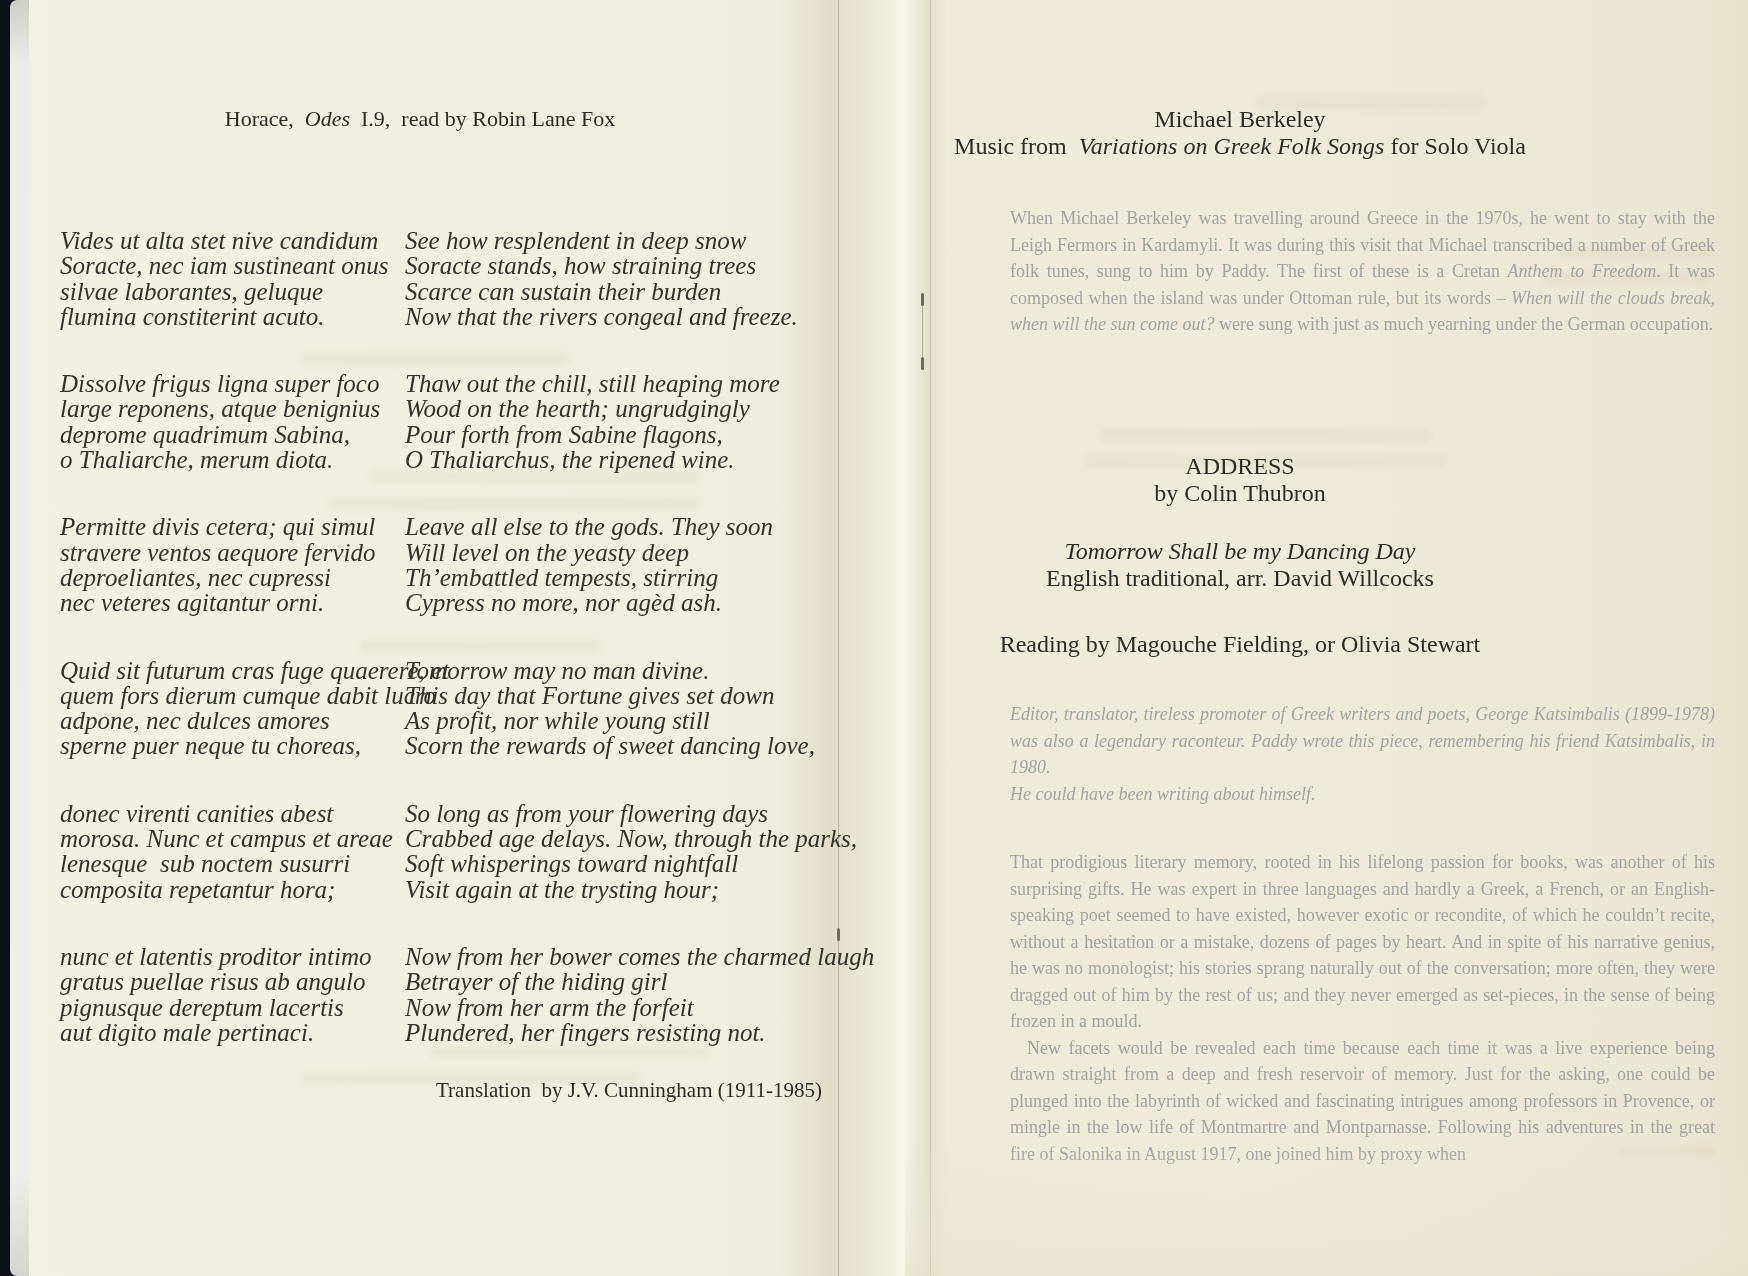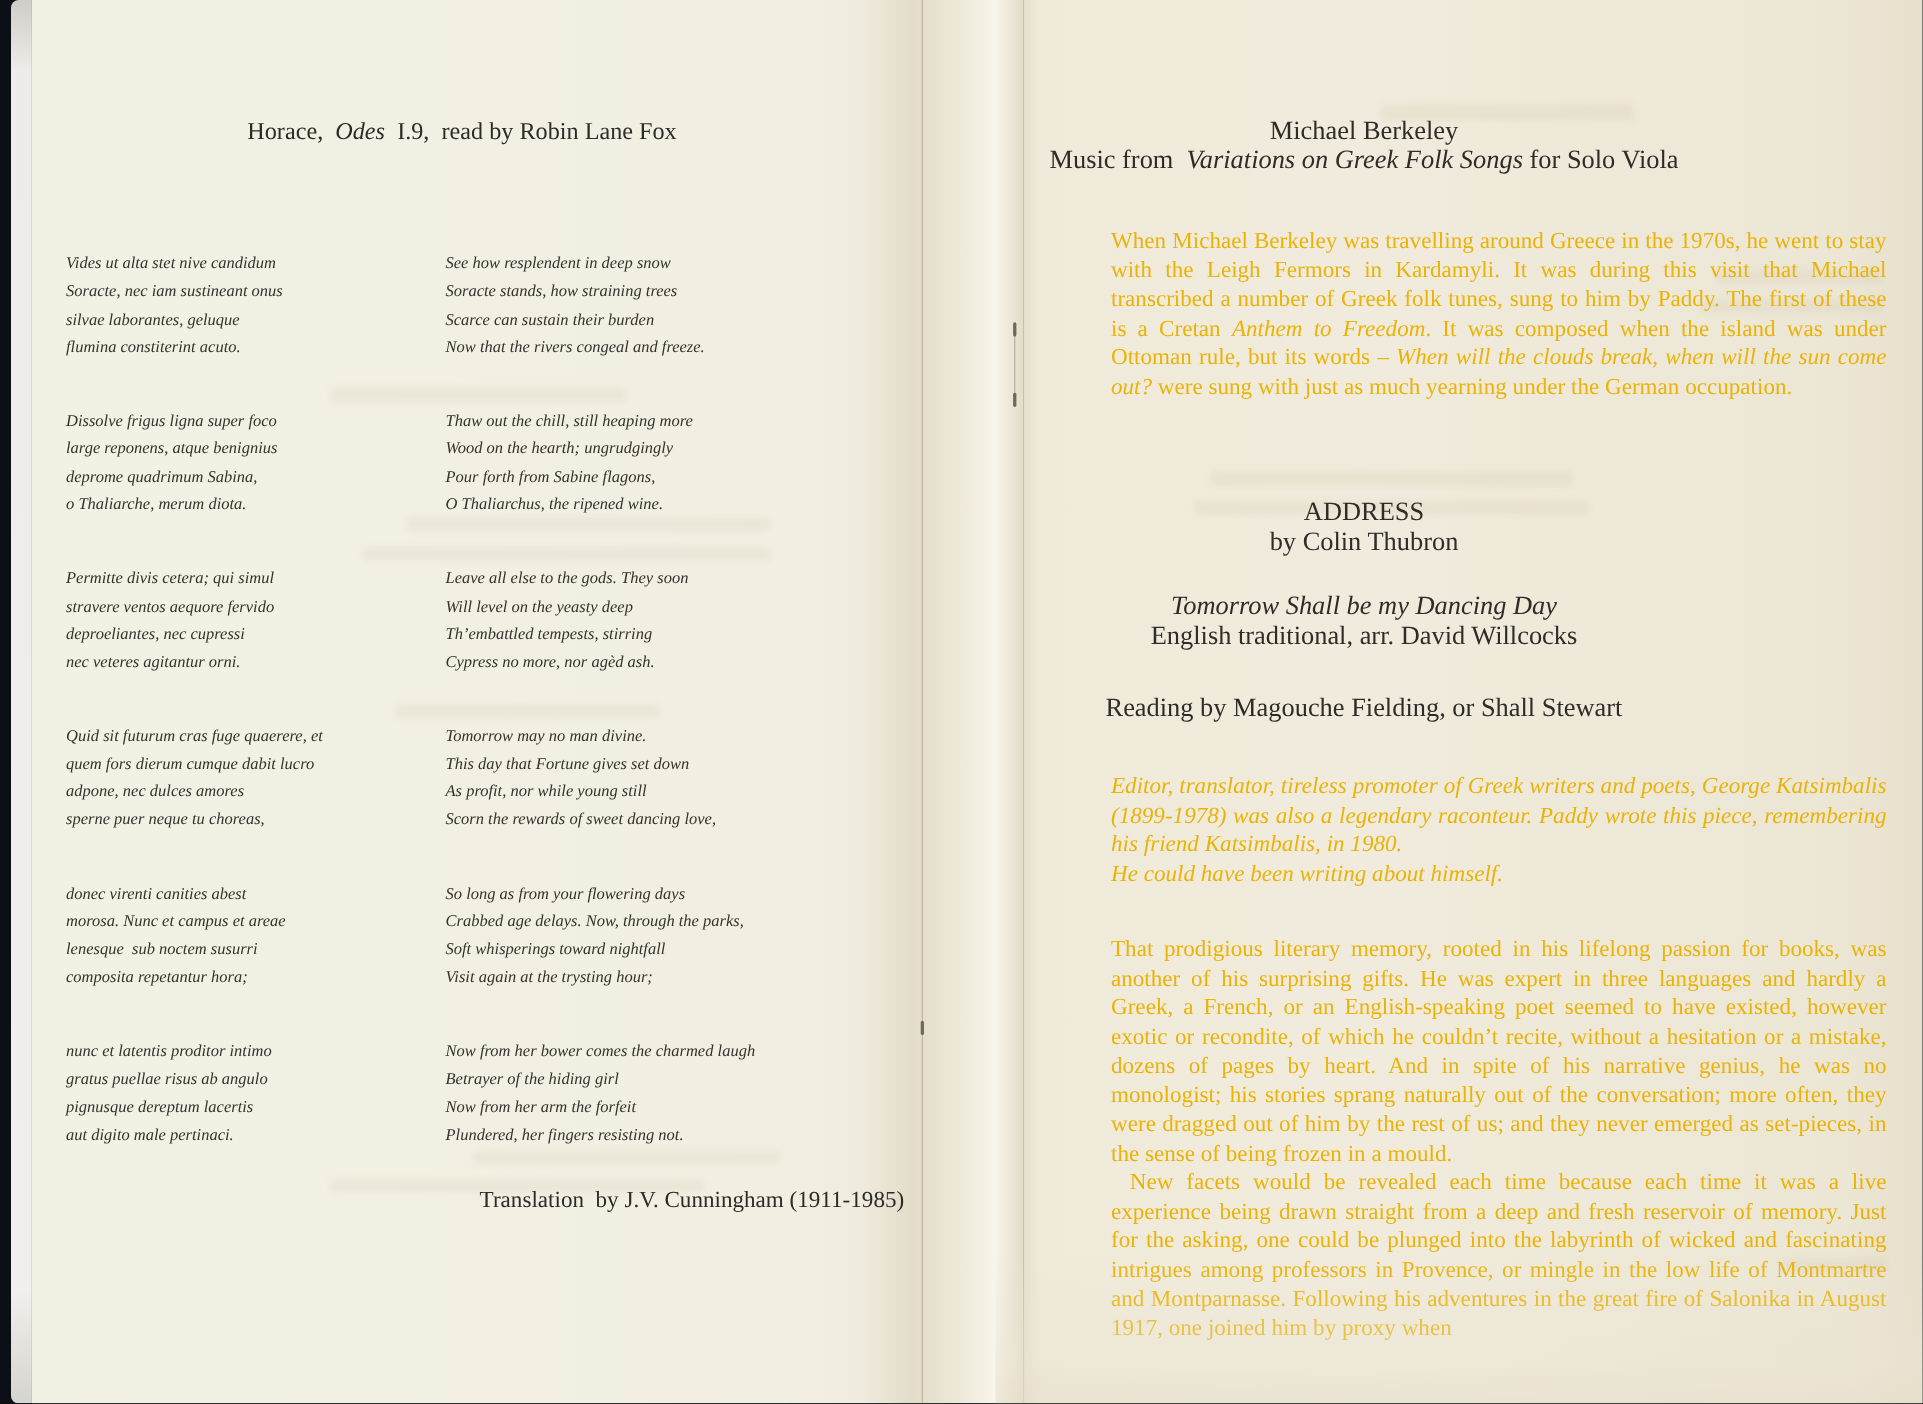--- a/index.html
+++ b/index.html
@@ -25,33 +25,33 @@
   .fold-line-right{position:absolute;left:930px;top:0;width:1px;height:100%;background:rgba(120,112,94,0.28);}
   .staple{position:absolute;width:3px;background:#6e6a5d;border-radius:1.5px;}
   .staple-wire{position:absolute;left:922px;top:302px;width:1px;height:58px;background:rgba(110,104,90,0.45);}
   
   .ghost{position:absolute;background:#a59a6e;opacity:0.09;filter:blur(3px);border-radius:2px;}
   
   .lp-title{
     position:absolute;left:40px;top:106px;width:760px;text-align:center;
     font-size:22px;white-space:pre-wrap;color:#2c2b27;
   }
-  .poem{position:absolute;left:60px;top:228px;font-size:15px;line-height:25.3px;color:#33322c;}
+  .poem{position:absolute;left:60px;top:228px;font-size:25px;line-height:25.3px;color:#33322c;}
   .stanza{display:grid;grid-template-columns:345px auto;margin-bottom:42px;}
   .latin,.english{white-space:pre;font-style:italic;}
   .lp-credit{
     position:absolute;left:436px;top:1078px;font-size:21px;white-space:pre-wrap;color:#2c2b27;text-align:right;
   }
   
   .rp-center{position:absolute;left:905px;width:670px;text-align:center;font-size:24px;line-height:26.5px;color:#2d2c28;}
   .rp-heading1{top:106px;}
   .rp-address{top:453px;}
   .rp-hymn{top:538px;}
   .rp-reading{top:631px;}
-  .rp-block{position:absolute;left:1010px;width:705px;font-size:21px;line-height:26.5px;color:#eab308;}
+  .rp-block{position:absolute;left:1010px;width:705px;font-size:18px;line-height:26.5px;color:#a3a3a3;}
   .rp-para1{top:205px;text-align:justify;}
   .rp-intro{top:701px;font-style:italic;}
   .rp-intro .just{text-align:justify;}
   .rp-body{top:849px;text-align:justify;}
   .rp-body p{margin:0;}
   .rp-body p.indent{text-indent:17px;}
   .hymn-title{font-style:italic;}
   i{}
   .white-pre{white-space:pre-wrap;}
   .fade{
@@ -165,21 +165,21 @@
   <div class="rp-center rp-address">
     <div>ADDRESS</div>
     <div>by Colin Thubron</div>
   </div>
 
   <div class="rp-center rp-hymn">
     <div class="hymn-title">Tomorrow Shall be my Dancing Day</div>
     <div>English traditional, arr. David Willcocks</div>
   </div>
 
-  <div class="rp-center rp-reading">Reading by Magouche Fielding, or Shall Stewart</div>
+  <div class="rp-center rp-reading">Reading by Magouche Fielding, or Olivia Stewart</div>
 
   <div class="rp-block rp-intro">
     <div class="just">Editor, translator, tireless promoter of Greek writers and poets, George Katsimbalis (1899-1978) was also a legendary raconteur. Paddy wrote this piece, remembering his friend Katsimbalis, in 1980.</div>
     <div>He could have been writing about himself.</div>
   </div>
 
   <div class="rp-block rp-body">
     <p>That prodigious literary memory, rooted in his lifelong passion for books, was another of his surprising gifts. He was expert in three languages and hardly a Greek, a French, or an English-speaking poet seemed to have existed, however exotic or recondite, of which he couldn’t recite, without a hesitation or a mistake, dozens of pages by heart. And in spite of his narrative genius, he was no monologist; his stories sprang naturally out of the conversation; more often, they were dragged out of him by the rest of us; and they never emerged as set-pieces, in the sense of being frozen in a mould.</p>
     <p class="indent">New facets would be revealed each time because each time it was a live experience being drawn straight from a deep and fresh reservoir of memory. Just for the asking, one could be plunged into the labyrinth of wicked and fascinating intrigues among professors in Provence, or mingle in the low life of Montmartre and Montparnasse. Following his adventures in the great fire of Salonika in August 1917, one joined him by proxy when</p>
   </div>

